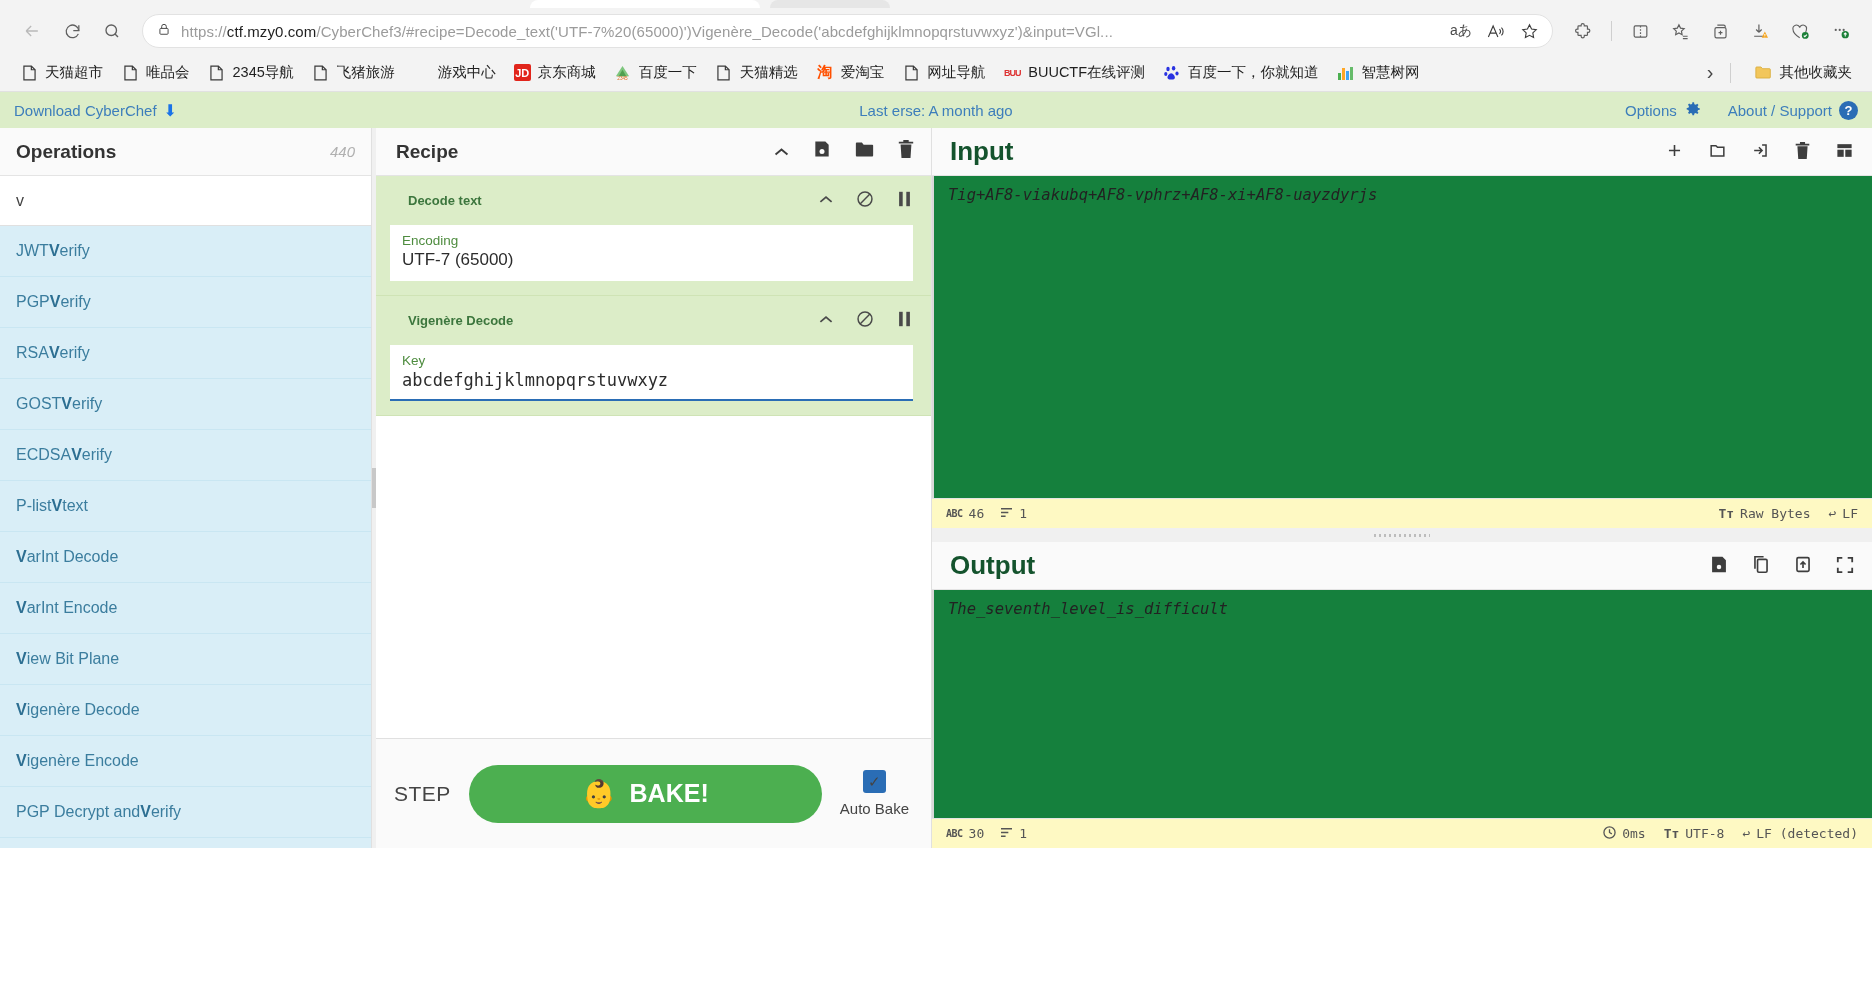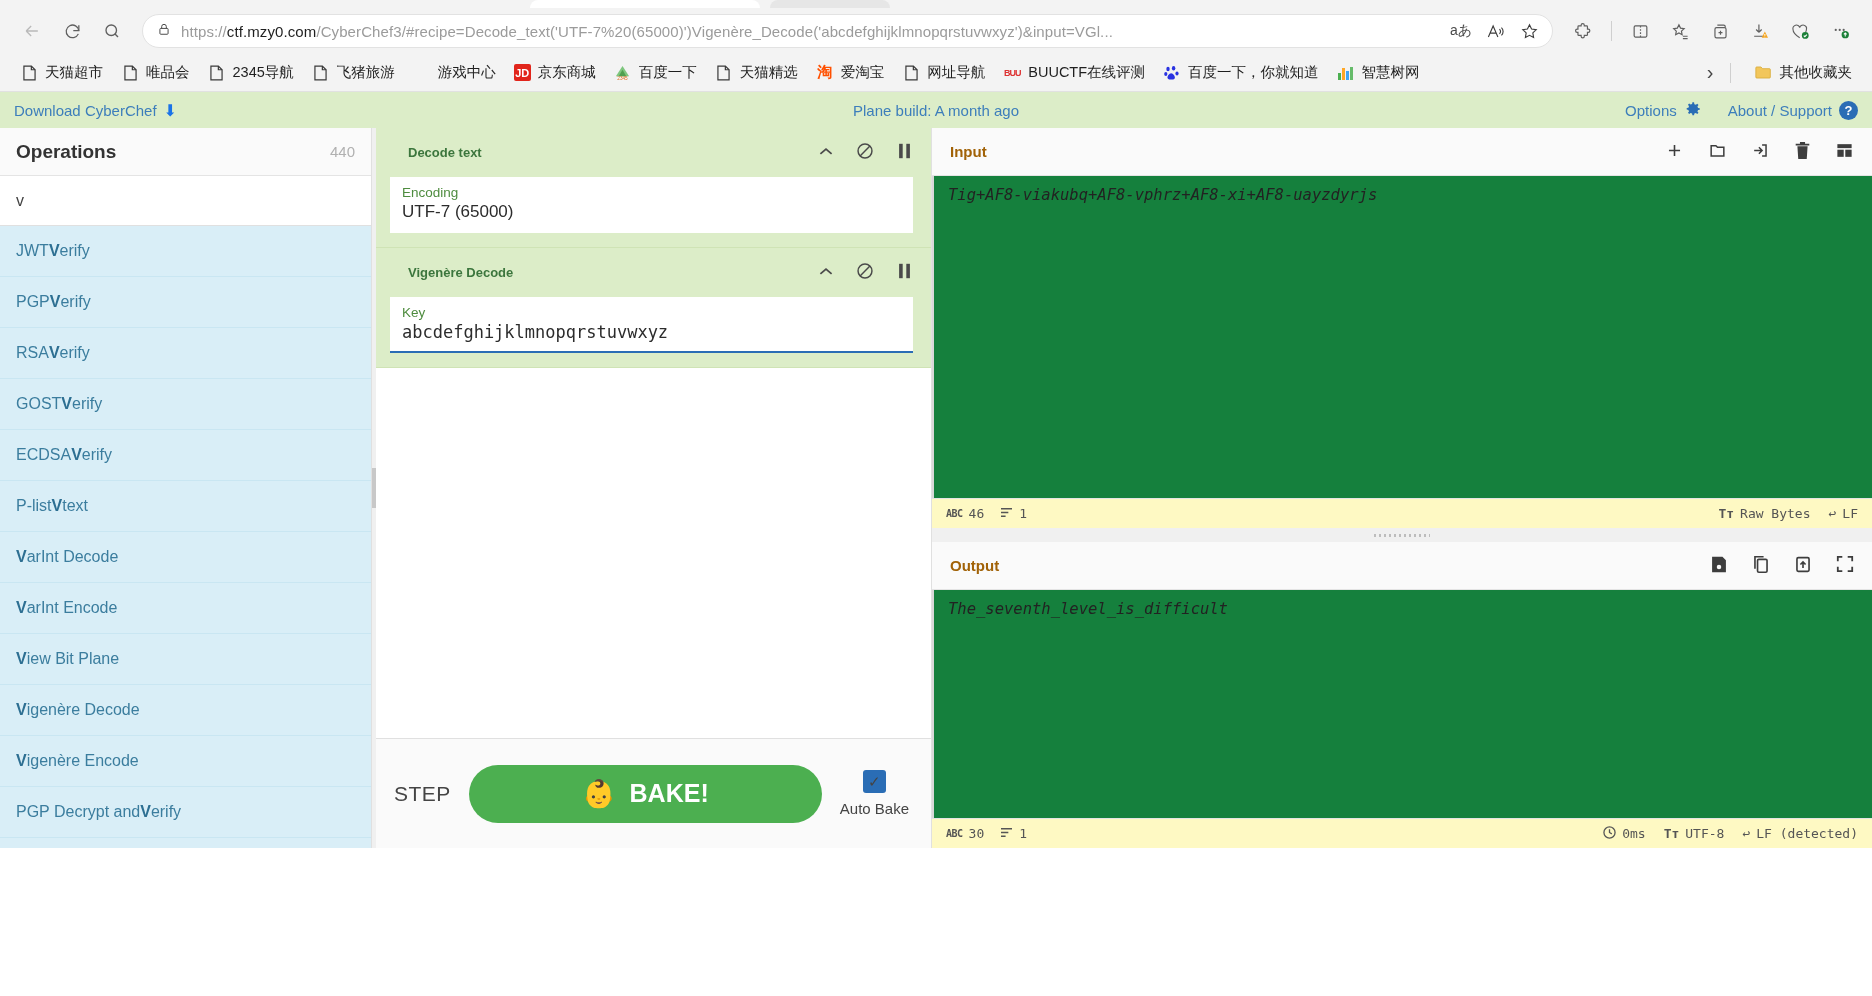--- a/index.html
+++ b/index.html
@@ -104,21 +104,21 @@
   .main { flex: 1 1 auto; display: flex; min-height: 0; background: #fff; }
 
   
   .ops-pane { width: 372px; flex: 0 0 auto; display: flex; flex-direction: column;
               border-right: 1px solid #e0e0e0; min-height: 0; background: #fff; }
   .pane-title {
     height: 48px; flex: 0 0 auto; display: flex; align-items: center;
     padding: 0 16px; background: #fafafa; border-bottom: 1px solid #e4e4e4;
     font-size: 19px; font-weight: bold; color: #333;
   }
-  .pane-title .count { margin-left: auto; color: #b0b0b0; font-size: 15px; font-weight: normal; }
+  .pane-title .count { margin-left: auto; color: #b0b0b0; font-size: 15px; font-weight: normal; font-style: italic; }
   .pane-title .icons { margin-left: auto; display: flex; align-items: center; gap: 22px; color: #3d3d3d; }
   .ops-search {
     height: 50px; flex: 0 0 auto; border-bottom: 1px solid #e0e0e0;
     display: flex; align-items: center; padding: 0 16px; background: #fff;
   }
   .ops-search input {
     border: none; outline: none; width: 100%; font-size: 16px; color: #444;
     font-family: "Liberation Sans", sans-serif; background: transparent;
   }
   .ops-list { flex: 1 1 auto; overflow: hidden; }
@@ -171,21 +171,21 @@
     display: flex; align-items: center; justify-content: center; color: #fff; font-size: 16px;
   }
   .autobake span { font-size: 15px; color: #444; }
 
   
   .io-pane { flex: 1 1 auto; display: flex; flex-direction: column; min-width: 0; min-height: 0; }
   .io-section { display: flex; flex-direction: column; min-height: 0; }
   .io-head {
     height: 48px; flex: 0 0 auto; display: flex; align-items: center; padding: 0 18px;
     background: #fafafa; border-bottom: 1px solid #e4e4e4;
-    font-size: 15px; font-weight: bold; color: #a16207;
+    font-size: 26px; font-weight: bold; color: #14532d;
   }
   .io-head .icons { margin-left: auto; display: flex; align-items: center; gap: 24px; color: #3d3d3d; }
   .io-body {
     flex: 1 1 auto; padding: 10px 14px; background: #15803d; min-height: 0;
     font-family: "DejaVu Sans Mono", monospace; font-size: 15.5px; color: #222;
     overflow: hidden; white-space: pre-wrap; word-break: break-all;
     border-left: 2px solid #d8d8d8;
     font-style: italic;
   }
   .io-status {
@@ -424,21 +424,21 @@
     </div>
   </div>
 
   <div class="cc-banner">
     <div class="cc-left">
       <a>
         <span>Download CyberChef</span>
         <span class="dl-arrow">⬇</span>
       </a>
     </div>
-    <div class="cc-center">Plane build: A month ago</div>
+    <div class="cc-center">Last erse: A month ago</div>
     <div class="cc-right">
       <a>
         <span>Options</span>
         <span class="gear">
           <svg width="18" height="18" viewBox="0 0 24 24" fill="currentColor">
               <path d="M12 8.2a3.8 3.8 0 1 0 0 7.6 3.8 3.8 0 0 0 0-7.6zm9 4.9v-2.2l-2.3-.4a6.9 6.9 0 0 0-.8-2l1.4-1.9-1.6-1.6-1.9 1.4a6.9 6.9 0 0 0-2-.8L13.4 3h-2.2l-.4 2.3a6.9 6.9 0 0 0-2 .8L6.9 4.7 5.3 6.3l1.4 1.9a6.9 6.9 0 0 0-.8 2L3.6 10.6v2.2l2.3.4c.2.7.4 1.4.8 2l-1.4 1.9 1.6 1.6 1.9-1.4c.6.4 1.3.6 2 .8l.4 2.3h2.2l.4-2.3c.7-.2 1.4-.4 2-.8l1.9 1.4 1.6-1.6-1.4-1.9c.4-.6.6-1.3.8-2z"></path>
             </svg>
         </span>
       </a>
       <a>
@@ -532,20 +532,46 @@
           <div class="op-item">
             <span>Re</span>
             <b>v</b>
             <span>erse</span>
           </div>
         </div>
     </div>
 
     <div class="recipe-pane">
       <div class="gutter-l"></div>
+      <div class="pane-title" style="padding-left:24px;">
+        <span>Recipe</span>
+        <span class="icons">
+          <span>
+            <svg width="17" height="12" viewBox="0 0 20 12" fill="none" stroke="currentColor" stroke-width="2.2">
+                <path d="M3 9l7-6 7 6"></path>
+              </svg>
+          </span>
+          <span>
+            <svg width="20" height="20" viewBox="0 0 24 24" fill="currentColor">
+                <path d="M4 3h12l4 4v14H4zM8 3h7v5H8z"></path>
+                <circle cx="12" cy="15" r="3" fill="#fafafa"></circle>
+              </svg>
+          </span>
+          <span>
+            <svg width="21" height="19" viewBox="0 0 24 22" fill="currentColor">
+                <path d="M2 4a1 1 0 0 1 1-1h6l2 2.5h10a1 1 0 0 1 1 1V18a1 1 0 0 1-1 1H3a1 1 0 0 1-1-1z"></path>
+              </svg>
+          </span>
+          <span>
+            <svg width="18" height="20" viewBox="0 0 20 22" fill="currentColor">
+                <path d="M7 1h6v2h5v2H2V3h5zM4 6h12l-1 15H5z"></path>
+              </svg>
+          </span>
+        </span>
+      </div>
 
       <div class="recipe-list" id="recipe-list">
           <div class="rec-op">
             <div class="rec-op-head">
               <span>Decode text</span>
               <span class="rec-icons">
                 <span><svg width="16" height="11" viewBox="0 0 20 12" fill="none" stroke="currentColor" stroke-width="2.2">
                     <path d="M3 9l7-6 7 6"></path>
                   </svg></span>
                 <span><svg width="18" height="18" viewBox="0 0 22 22" fill="none" stroke="currentColor" stroke-width="1.8">

